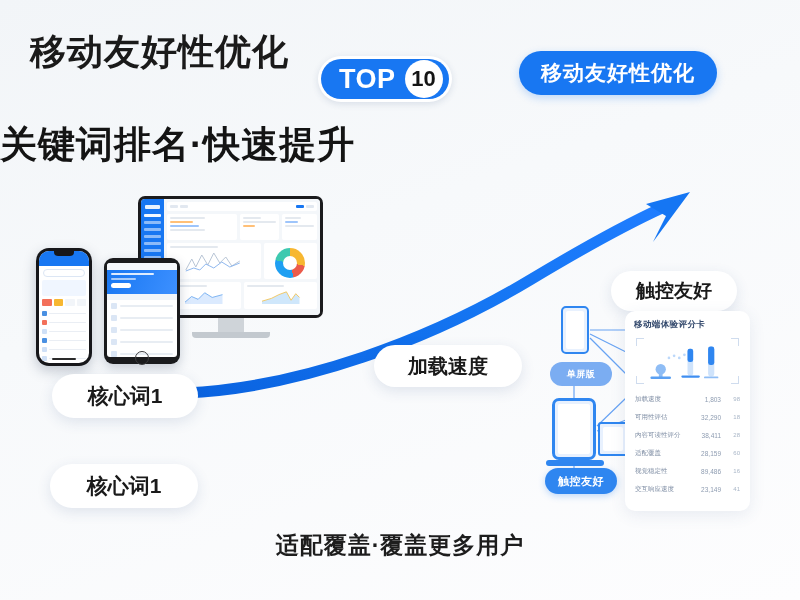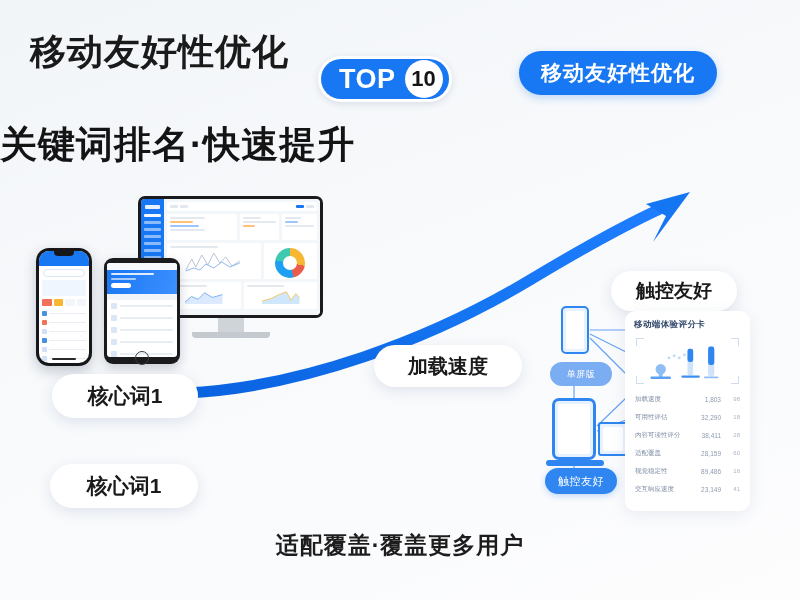--- a/index.html
+++ b/index.html
@@ -158,21 +158,21 @@
   .brk.bl { left: 0; bottom: 0; border-width: 0 0 1px 1px; }
   .brk.br { right: 0; bottom: 0; border-width: 0 1px 1px 0; }
   .ill-row { display: flex; align-items: center; gap: 4px; padding: 4.5px 1px; }
   .ill-lbl { flex: 1; font-size: 6.5px; color: #7d8ca3; filter: blur(.7px); white-space: nowrap; }
   .ill-val { font-size: 6.5px; color: #8e9cb1; filter: blur(.7px); }
   .ill-pct { width: 15px; text-align: right; font-size: 6px; color: #a9b6c7; filter: blur(.7px); }
 
   .bpill {
     position: absolute; border-radius: 13px; display: flex;
     align-items: center; justify-content: center; color: #fff;
-    font-weight: 400; letter-spacing: .5px;
+    font-weight: 700; letter-spacing: .5px;
   }
   #bpill-split { left: 10px; top: 62px; width: 62px; height: 24px; background: #7badf2; font-size: 9px; filter: blur(.5px); }
   #bpill-touch { left: 5px; top: 168px; width: 72px; height: 26px; background: #2f86f0; font-size: 11px; filter: blur(.3px); box-shadow: 0 2px 7px rgba(47,134,240,.3); }
 
   .dev-ph { position: absolute; border: 2.5px solid #2f86f0; border-radius: 5px; background: #e8f1fe; }
   #dv1 { left: 21px; top: 6px; width: 28px; height: 48px; }
   #dv2 { left: 12px; top: 98px; width: 44px; height: 62px; border-width: 3px; border-radius: 7px; }
   #dv3 { left: 58px; top: 122px; width: 30px; height: 34px; border-radius: 3px; }
   .dv-white { position: absolute; inset: 3px; background: #fff; border-radius: 2px; }
   .dv-stand { position: absolute; left: 6px; top: 160px; width: 58px; height: 6px; background: #2f86f0; border-radius: 3px; }

